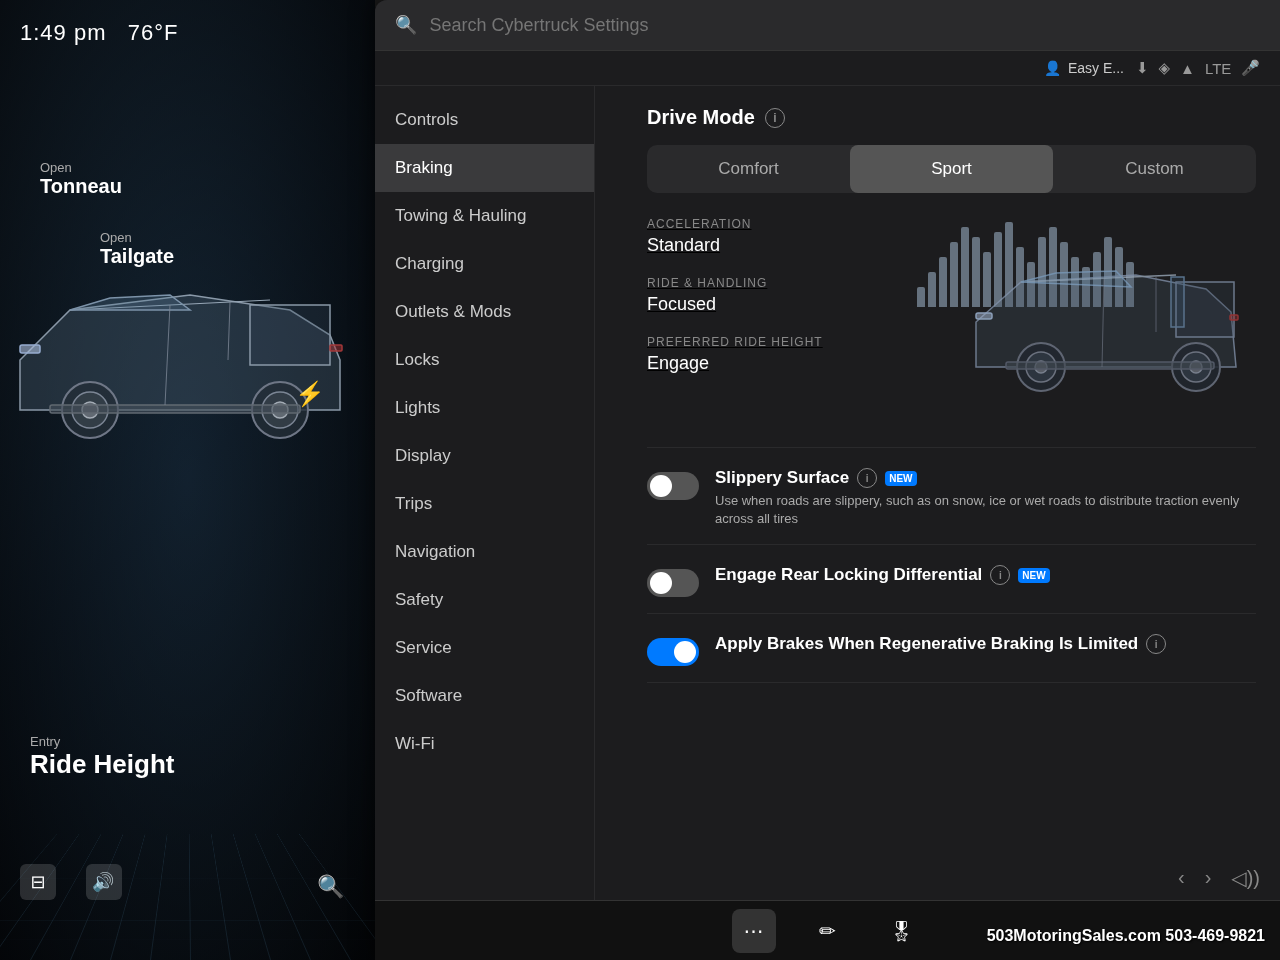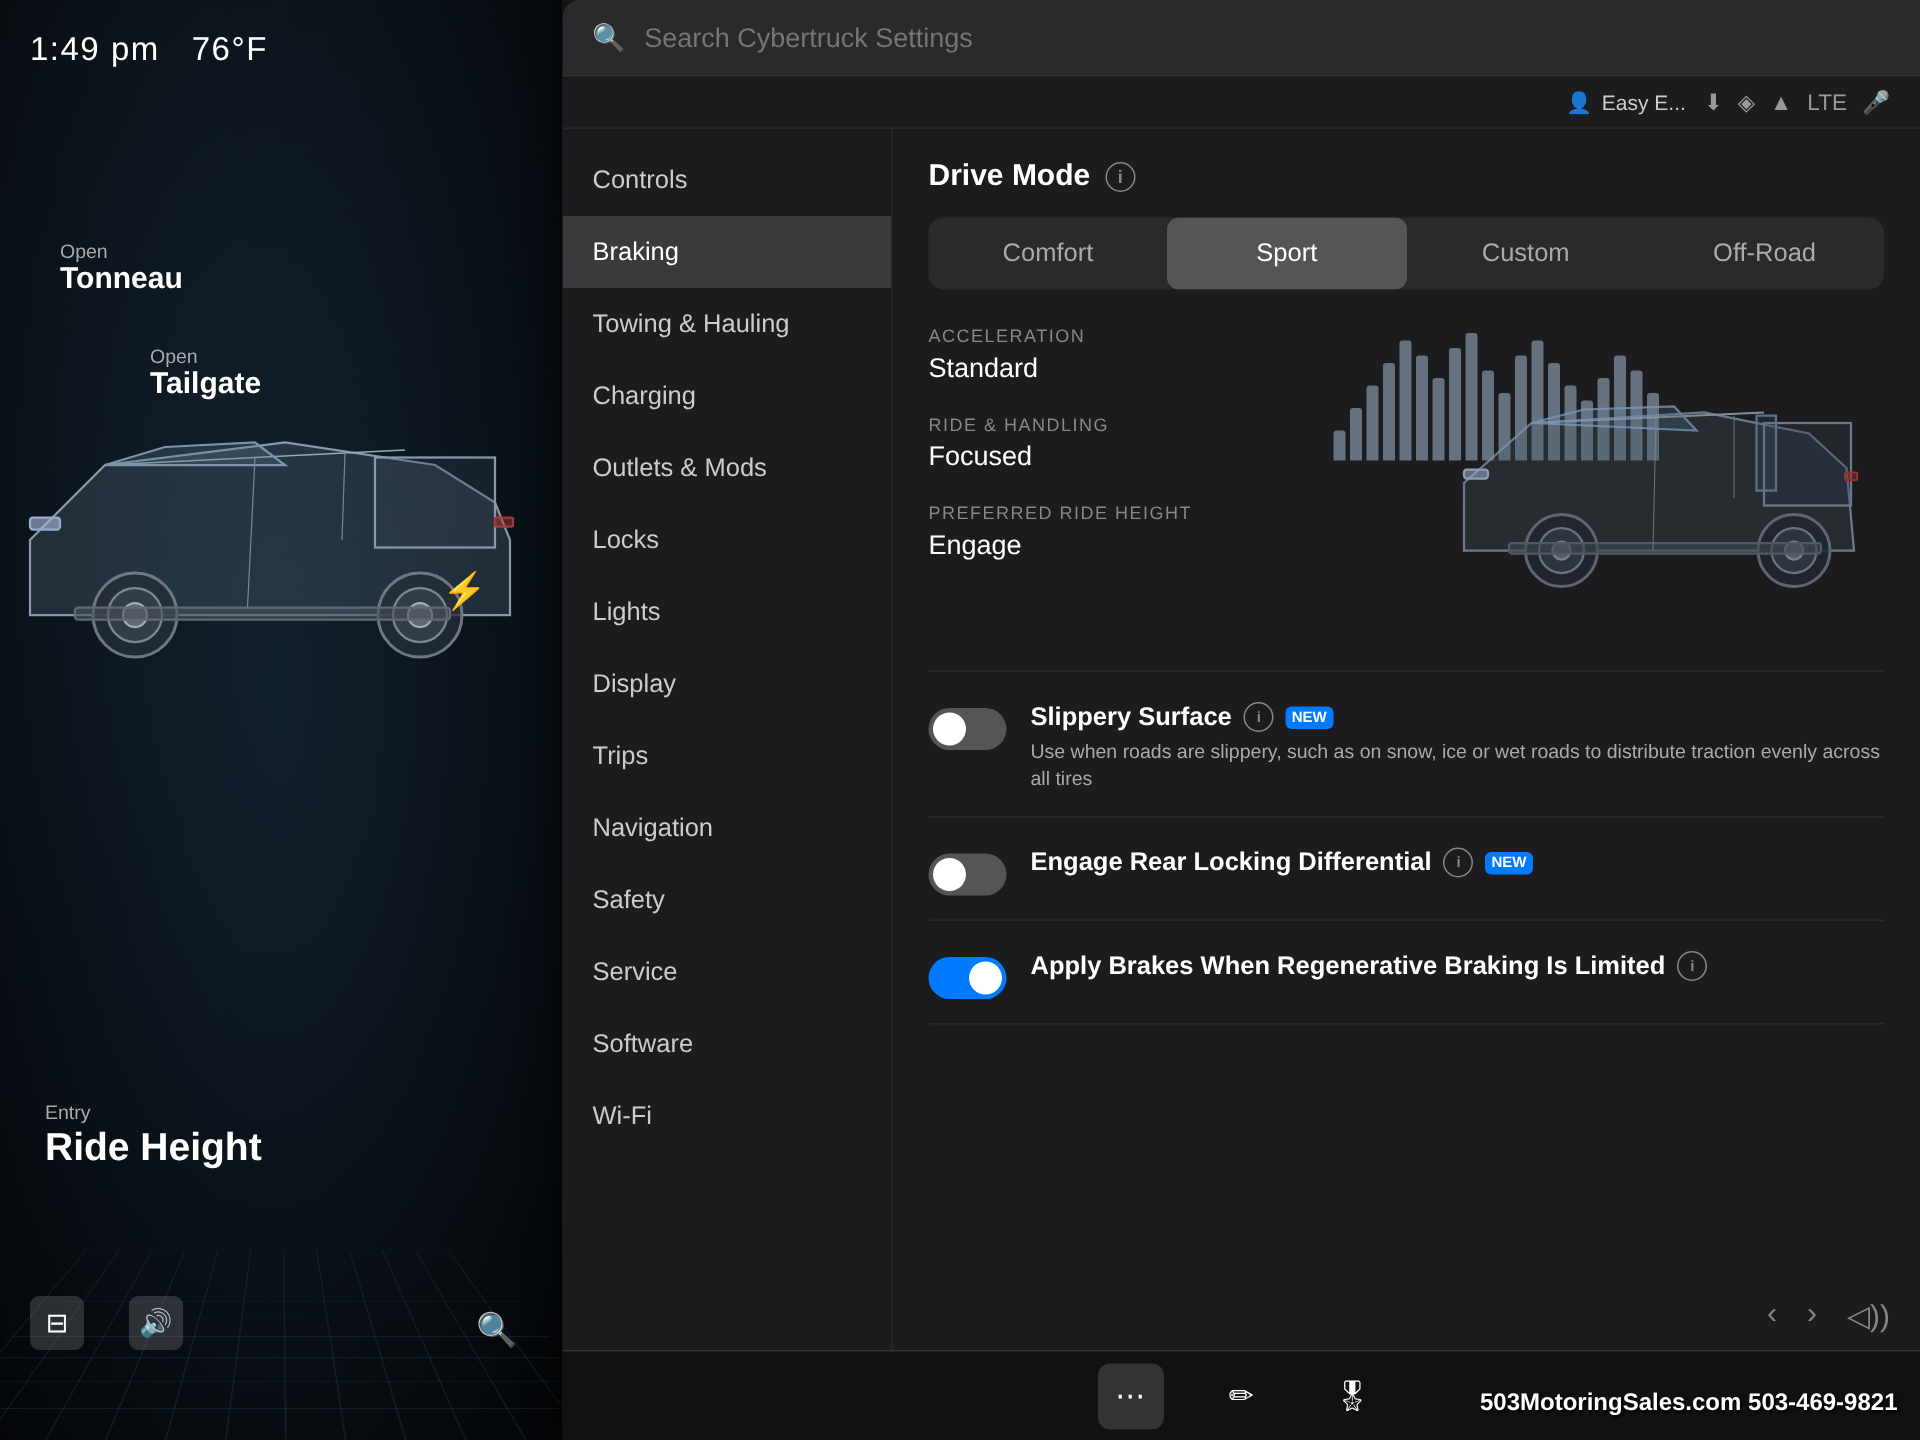--- a/index.html
+++ b/index.html
@@ -211,20 +211,21 @@
     }
     .header-icon {
       color: #999;
       font-size: 15px;
     }
 
     
     .main-content {
       display: flex;
       height: calc(960px - 110px);
+      gap: 28px;
     }
 
     
     .sidebar-nav {
       width: 220px;
       background: #1c1c1e;
       border-right: 1px solid #2a2a2c;
       padding: 10px 0;
       overflow-y: auto;
     }
@@ -310,20 +311,21 @@
     }
     .settings-value {
       color: white;
       font-size: 18px;
       font-weight: 500;
     }
 
     
     .settings-content-wrapper {
       position: relative;
+      text-decoration: underline;
     }
 
     .settings-left {
       width: 250px;
     }
 
     
     .toggle-section {
       margin-top: 30px;
       border-top: 1px solid #2a2a2c;
@@ -577,21 +579,20 @@
 
       <div class="drive-mode-header">
         <span class="drive-mode-title">Drive Mode</span>
         <div class="info-icon">i</div>
       </div>
 
       <div class="drive-mode-tabs">
         <div class="drive-tab">Comfort</div>
         <div class="drive-tab active">Sport</div>
         <div class="drive-tab">Custom</div>
-        <div class="drive-tab">Off-Road</div>
       </div>
 
       <div class="settings-content-wrapper">
         <div style="display:flex; gap:20px;">
           <div class="settings-left">
             <div class="settings-row">
               <div class="settings-label">ACCELERATION</div>
               <div class="settings-value">Standard</div>
             </div>
 

